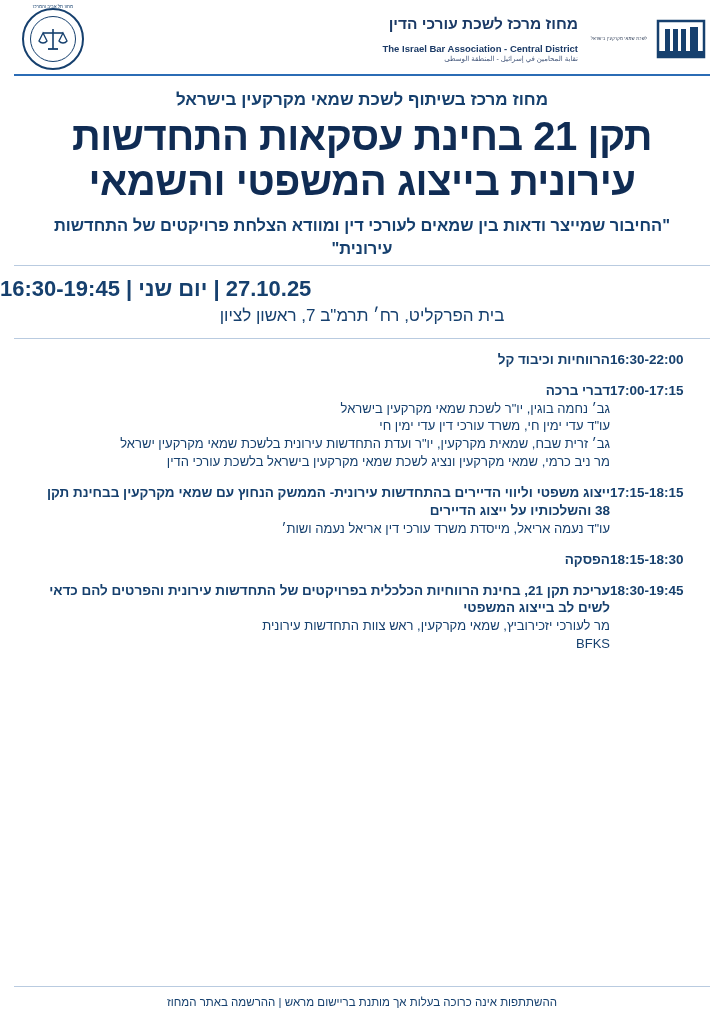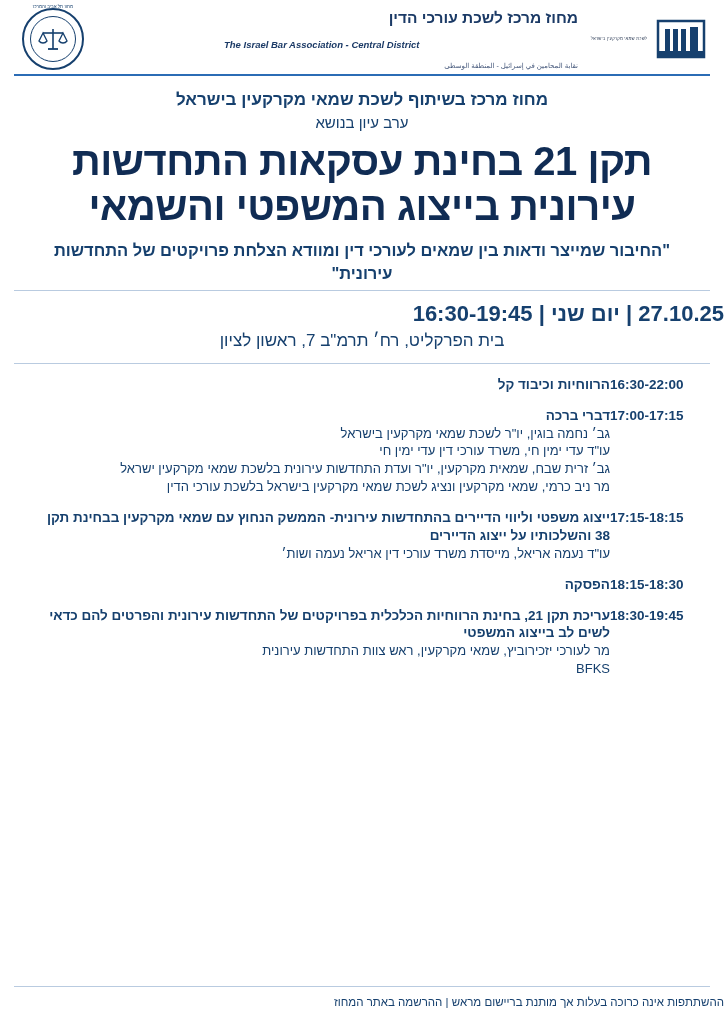--- a/index.html
+++ b/index.html
@@ -62,24 +62,24 @@
     color: #1b3a66;
     text-align: right;
     direction: rtl;
     margin: 0 0 10px 0;
     padding-left: 112px;
   }
   .hc-line2 {
     font-size: 9.5px;
     font-weight: bold;
     color: #1b3a66;
+    text-align: right;
     direction: ltr;
-    margin: 12px;
+    margin: 0;
     padding-left: 112px;
-    font-style: italic;
   }
   .hc-line3 {
     font-size: 7px;
     color: #44577a;
     text-align: right;
     direction: rtl;
     margin: 1px 0 0 0;
     padding-left: 112px;
   }
   .hc-rule {
@@ -168,21 +168,21 @@
     font-size: 16.5px;
     font-weight: bold;
     color: #16406e;
     line-height: 1.35;
     margin-top: 10px;
     padding: 0 18px;
   }
 
   
   .when {
-    text-align: right;
+    text-align: left;
     direction: rtl;
     font-size: 22px;
     font-weight: bold;
     color: #16406e;
     padding: 10px 0 4px 0;
   }
   .where {
     text-align: center;
     direction: rtl;
     font-size: 17px;
@@ -235,20 +235,21 @@
   }
 
   
   .footer {
     position: absolute;
     left: 0;
     right: 0;
     bottom: 16px;
   }
   .footer-text {
+    text-align: center;
     direction: rtl;
     font-size: 11.5px;
     color: #16406e;
     padding-top: 9px;
   }
 </style>
 </head>
 <body>
 
 <div class="page">
@@ -289,21 +290,20 @@
           </svg>
         </div>
       </div>
     </div>
   </div>
 
   <div class="hr-blue"></div>
 
   <div class="title-block">
     <div class="sub-top">מחוז מרכז בשיתוף לשכת שמאי מקרקעין בישראל</div>
-    <div class="sub-top2">ערב עיון בנושא</div>
     <div class="main-title">תקן 21 בחינת עסקאות התחדשות עירונית בייצוג המשפטי והשמאי</div>
     <div class="quote">"החיבור שמייצר ודאות בין שמאים לעורכי דין ומוודא הצלחת פרויקטים של התחדשות עירונית"</div>
   </div>
 
   <div class="hr-thin"></div>
 
   <div class="when">27.10.25 | יום שני | 16:30-19:45</div>
   <div class="where">בית הפרקליט, רח׳ תרמ"ב 7, ראשון לציון</div>
 
   <div class="hr-thin"></div>

